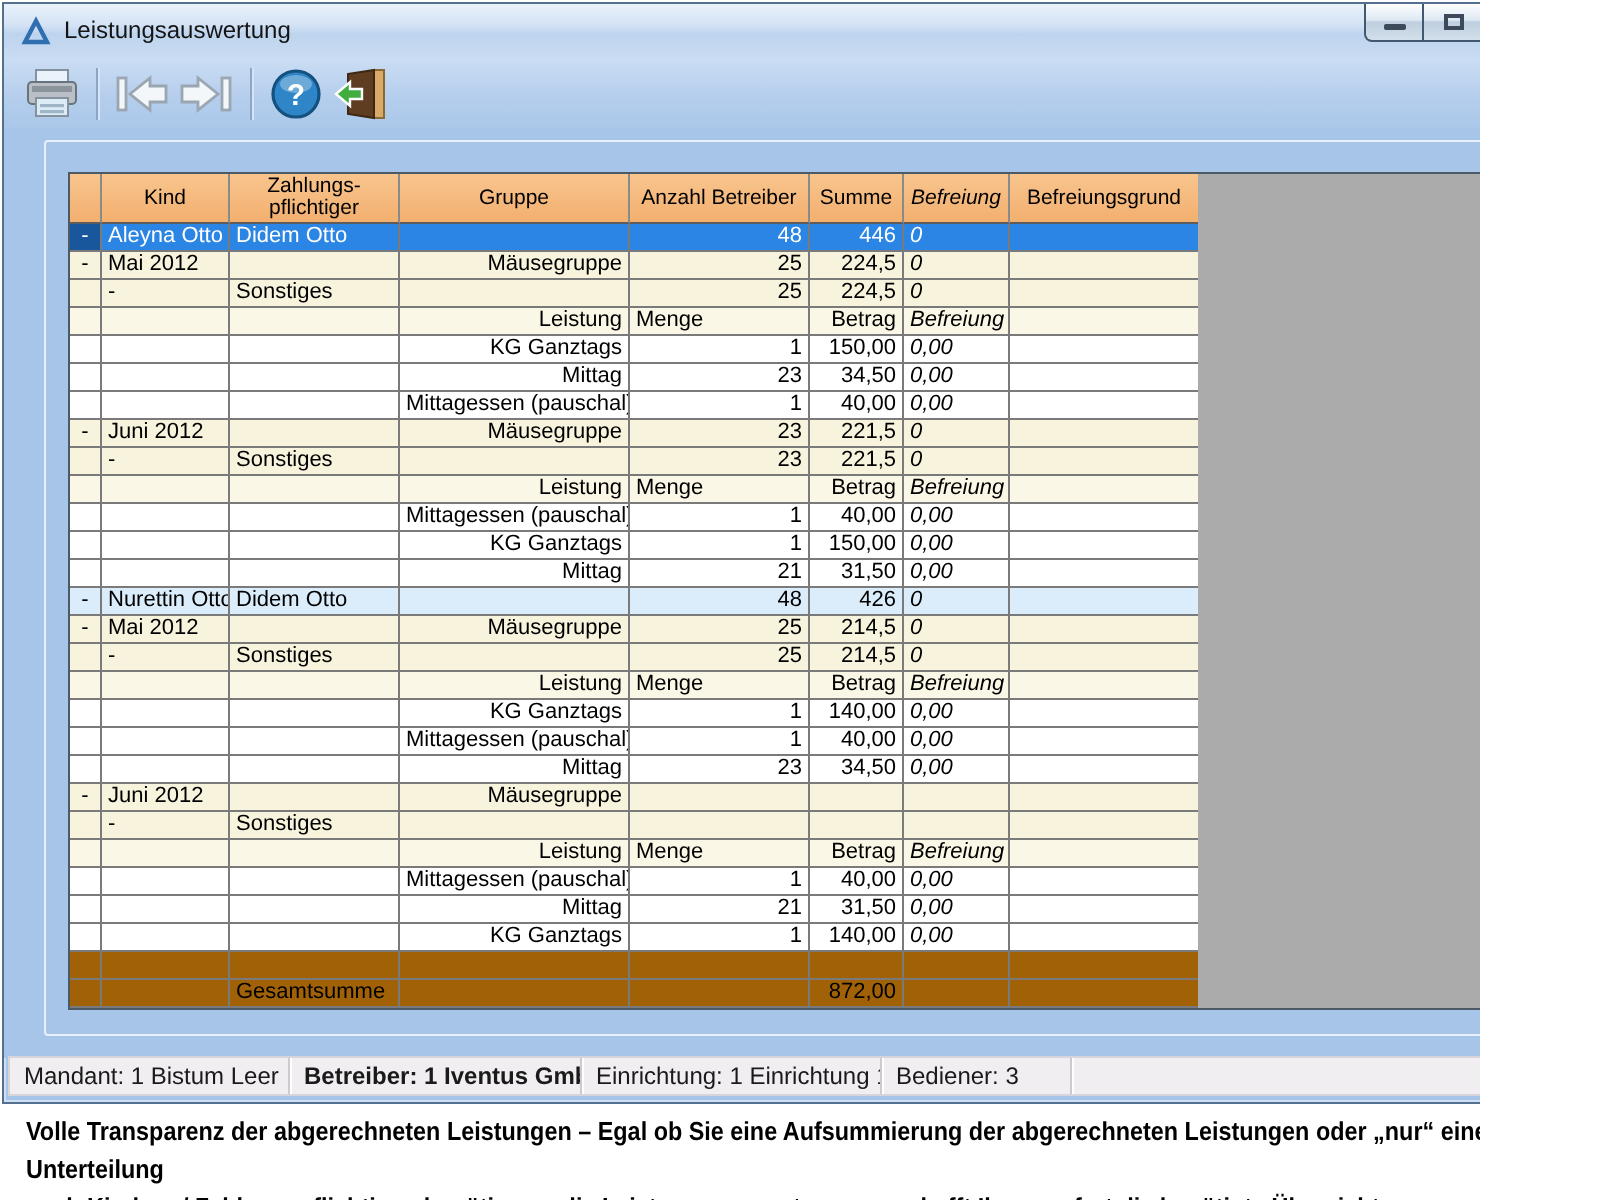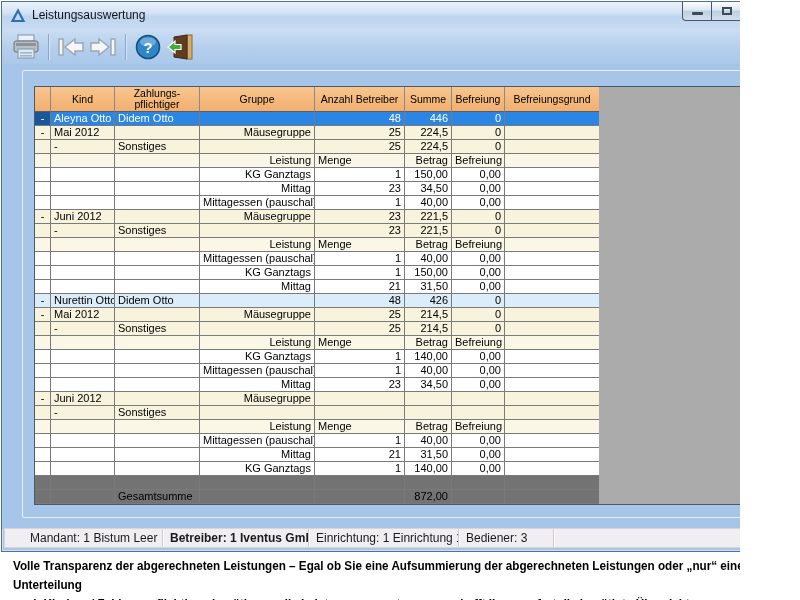--- a/index.html
+++ b/index.html
@@ -48,36 +48,36 @@
          display:flex;align-items:center;justify-content:center;text-align:center;padding:0 2px;}
   .row{display:flex;height:14px;border-bottom:1px solid #7a7a7a;}
   .cell{height:13px;line-height:13px;font-size:11px;color:#000;
         border-right:1px solid #7a7a7a;overflow:hidden;white-space:nowrap;padding:0 3px;}
   .c0{width:16px;text-align:center;padding:0;}
   .c1{width:64px;}
   .c2{width:85px;}
   .c3{width:115px;text-align:right;}
   .c4{width:90px;text-align:right;}
   .c5{width:47px;text-align:right;}
-  .c6{width:53px;text-align:right;}
+  .c6{width:53px;font-style:italic;}
   .c7{width:94px;border-right:none;}
   .subhdr .c4{text-align:left;}
 
   .sel{background:#2b85e4;color:#fff;}
   .sel .cell{color:#fff;}
   .sel .c0{background:#18579c;}
   .month{background:#f7f3dc;}
   .subhdr{background:#faf7e6;}
   .detail{background:#ffffff;}
   .child{background:#dbedfb;}
-  .total{background:#737373;}
+  .total{background:#a16207;}
 
   
   .statusbar{position:absolute;left:2px;right:2px;bottom:3px;height:20px;
-             background:#f1eef1;border:1px solid #d9d3db;display:flex;align-items:center;padding-left:18px;}
+             background:#f1eef1;border:1px solid #d9d3db;display:flex;align-items:center;}
   .sbseg{height:100%;display:flex;align-items:center;padding-left:7px;
          font-size:12px;color:#1a1a1a;border-right:1px solid #cfc8d1;
          box-shadow:1px 0 0 #ffffff;overflow:hidden;white-space:nowrap;}
   .sbseg:nth-child(1){width:140px;}
   .sbseg:nth-child(2){width:146px;font-weight:bold;}
   .sbseg:nth-child(3){width:150px;}
   .sbseg:nth-child(4){width:95px;}
 
   
   .caption{position:absolute;left:13px;top:556px;width:880px;

